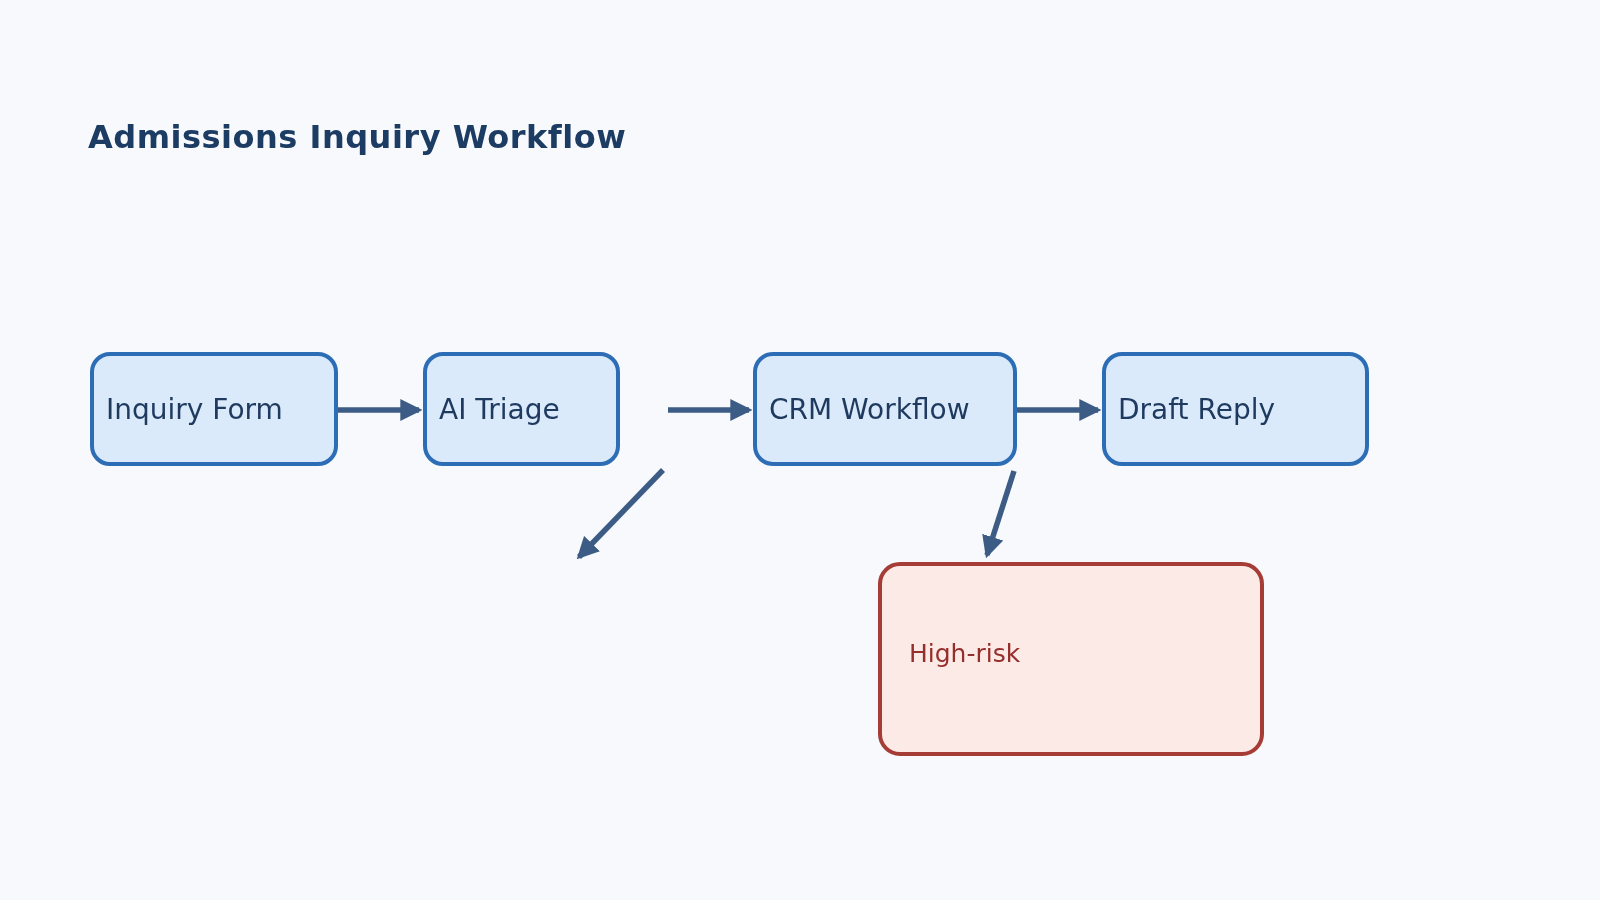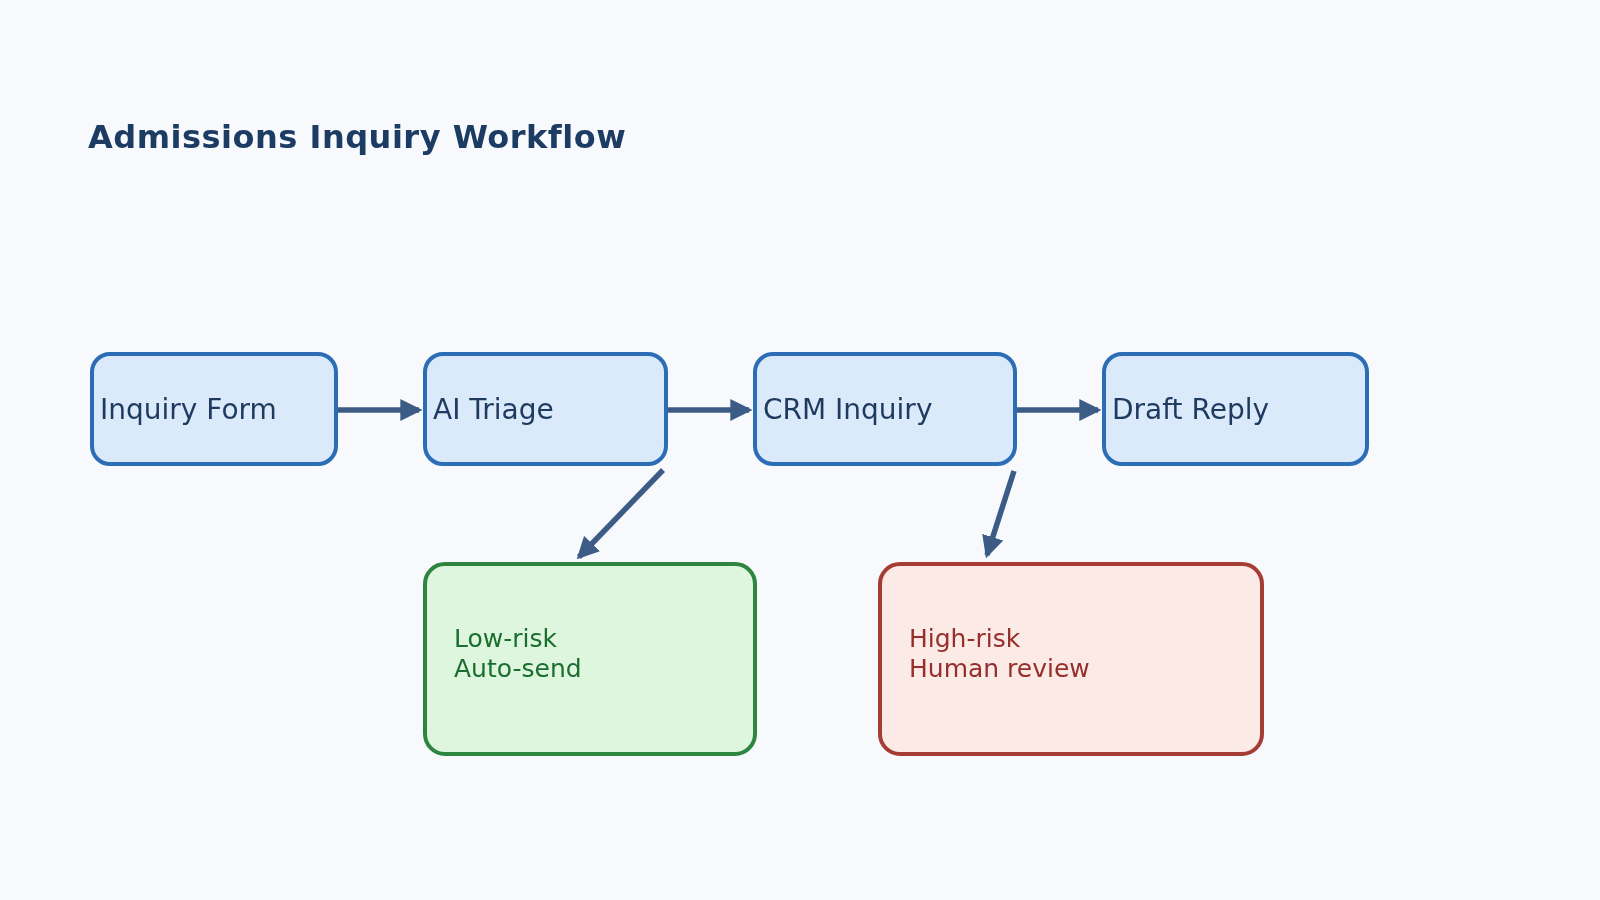--- a/index.html
+++ b/index.html
@@ -31,26 +31,26 @@
   }
   .edges{position:absolute;left:0;top:0;pointer-events:none;}
   .edges line{stroke:var(--arrow);stroke-width:5.5px;}
   .node{
     position:absolute;box-sizing:border-box;
     height:114px;top:352px;
     background:var(--node-fill);
     border:4px solid var(--node-border);
     border-radius:20px;
     display:flex;align-items:center;
-    padding-left:6px;
+    padding-left:12px;
     font-size:28px;color:var(--node-text);
     white-space:nowrap;
   }
   .n-inquiry{left:90px;width:248px;}
-  .n-triage{left:423px;width:245px;}
+  .n-triage{left:423px;width:197px;}
   .n-crm{left:753px;width:264px;}
   .n-draft{left:1102px;width:267px;}
   .branch{
     position:absolute;box-sizing:border-box;
     top:562px;height:194px;
     border:4px solid;border-radius:22px;
     display:flex;flex-direction:column;justify-content:center;
     padding-left:27px;padding-bottom:10px;
     font-size:25px;line-height:30px;
   }
@@ -90,30 +90,25 @@
 
   <div class="node n-inquiry">
     <span>Inquiry Form</span>
   </div>
 
   <div class="node n-triage">
     <span>AI Triage</span>
   </div>
 
   <div class="node n-crm">
-    <span>CRM Inquiry</span>
+    <span>CRM Workflow</span>
   </div>
 
   <div class="node n-draft">
     <span>Draft Reply</span>
   </div>
 
-  <div class="branch b-low">
-    <span>Low-risk</span>
-    <span>Auto-send</span>
-  </div>
 
   <div class="branch b-high">
     <span>High-risk</span>
-    <span>Human review</span>
   </div>
 
 </div>
 
 </body></html>

